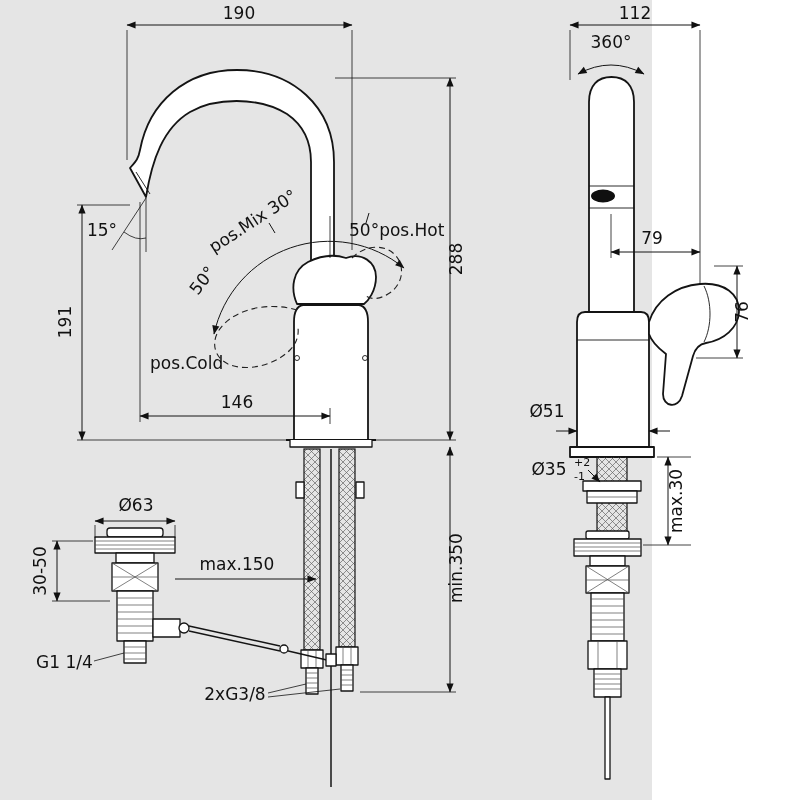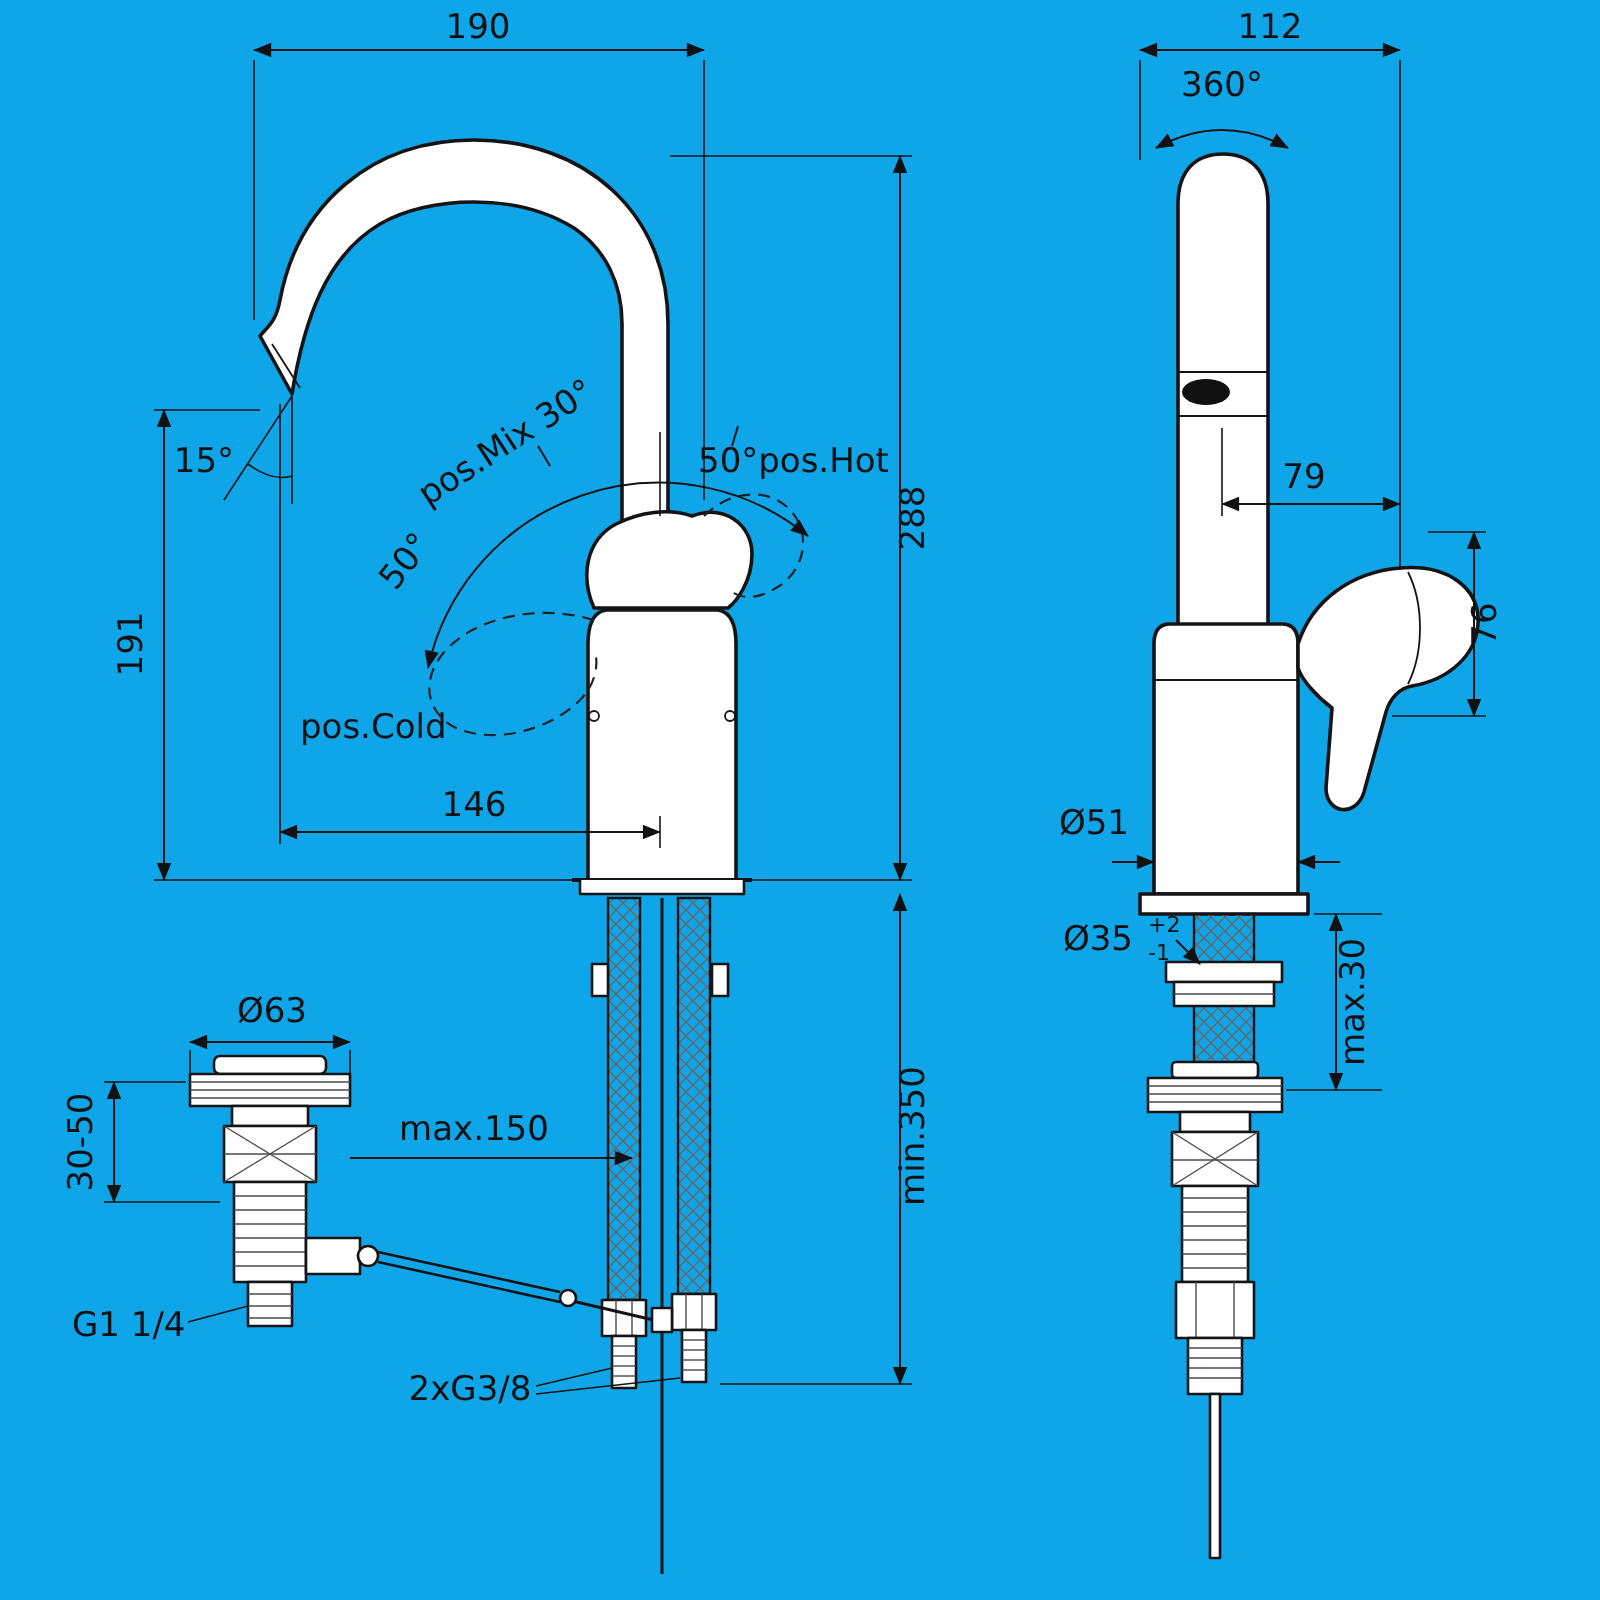--- a/index.html
+++ b/index.html
@@ -1,16 +1,16 @@
 <!DOCTYPE html>
 <html><head>
 <meta charset="utf-8">
 <style>
   html,body{margin:0;padding:0;background:#fff;}
-  .sheet{width:800px;height:800px;position:relative;background:#0ea5e9;}
+  .sheet{width:652px;height:800px;position:relative;background:#e5e5e5;}
   svg{display:block;}
   svg text{font-family:"DejaVu Sans",sans-serif;font-size:17px;fill:#111;}
   svg text.small{font-size:11px;}
   .outline{fill:#fff;stroke:#141414;stroke-width:1.8;stroke-linejoin:round;}
   .part{fill:#fff;stroke:#141414;stroke-width:1.3;stroke-linejoin:round;}
   .thin{stroke:#141414;stroke-width:.9;fill:none;}
   .dim{stroke:#141414;stroke-width:1;fill:none;}
   .ext{stroke:#141414;stroke-width:.8;fill:none;}
   .hatch{stroke:#4a4a4a;stroke-width:.7;fill:none;}
   .dash{stroke:#222;stroke-width:1.1;fill:none;stroke-dasharray:6 4;}

